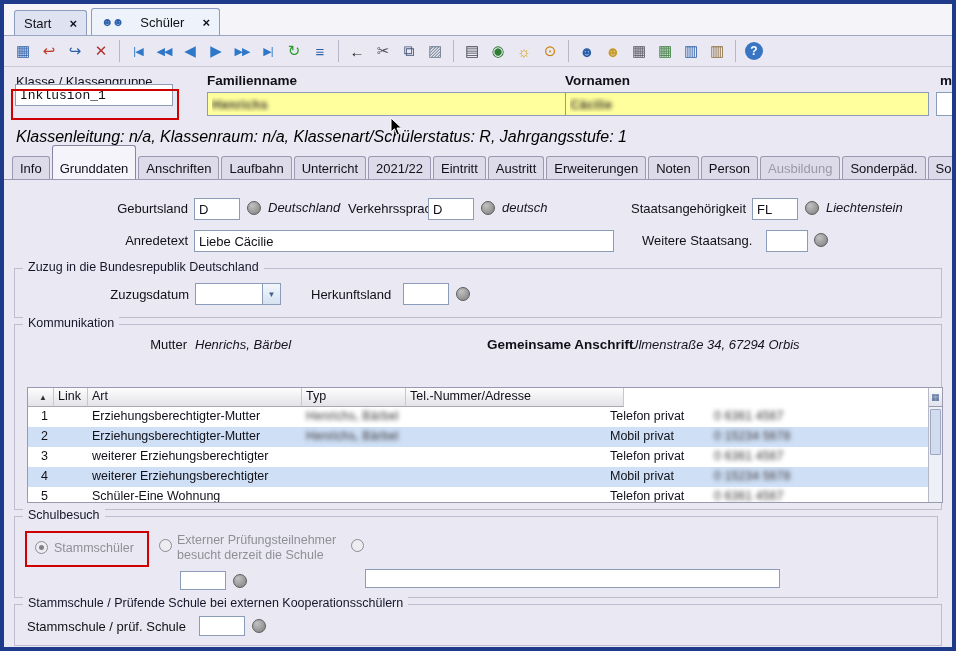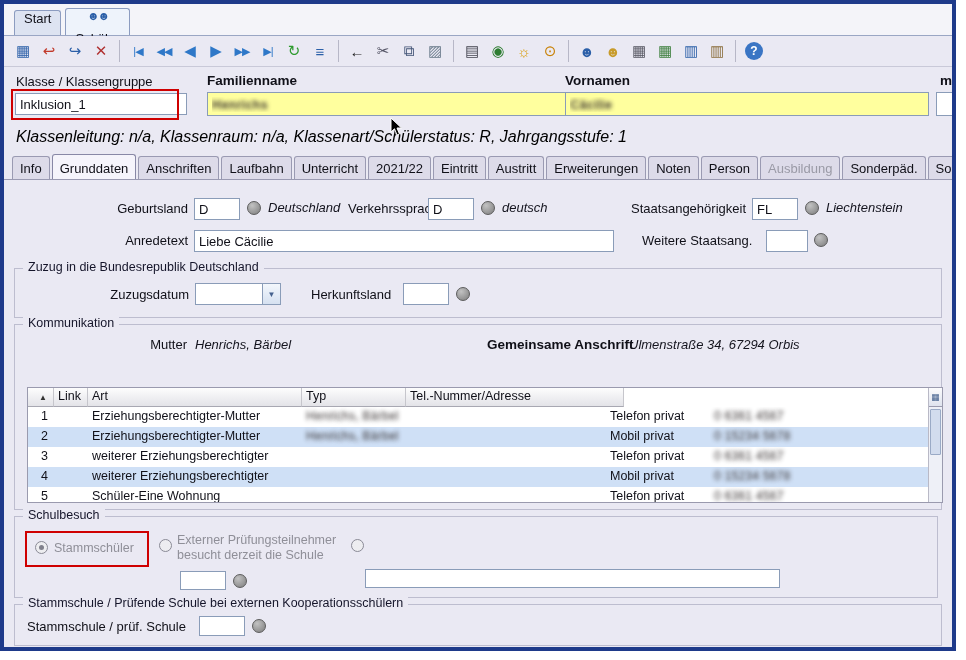--- a/index.html
+++ b/index.html
@@ -3,21 +3,21 @@
 <meta charset="utf-8">
 <style>
   *{margin:0;padding:0;box-sizing:border-box;}
   html,body{width:966px;height:660px;overflow:hidden;}
   body{font-family:"Liberation Sans",sans-serif;background:#ffffff;color:#101018;}
   #page{position:relative;width:966px;height:660px;background:#ffffff;}
   #window{position:absolute;left:0;top:0;width:956px;height:651px;border:4px solid #1e3a8a;background:#eae9f3;overflow:hidden;}
 
   
   .doctabs{position:absolute;left:0;top:0;width:100%;height:32px;background:#f4f4f9;border-bottom:1px solid #9aa6c4;display:flex;align-items:flex-end;padding-left:10px;}
-  .doctab{height:25px;display:flex;align-items:center;gap:8px;padding:0 9px;border:1px solid #8c9cc0;border-bottom:none;border-radius:3px 3px 0 0;background:#dde3f1;margin-right:4px;font-size:13px;cursor:default;flex-direction:column;}
+  .doctab{height:25px;display:flex;align-items:center;gap:18px;padding:0 9px;border:1px solid #8c9cc0;border-bottom:none;border-radius:3px 3px 0 0;background:#dde3f1;margin-right:4px;font-size:13px;cursor:default;}
   .doctab.active{background:#eef3fb;height:27px;}
   .dt-close{font-weight:bold;font-size:13px;}
   .dt-icon{color:#2b5fa8;font-size:12px;letter-spacing:-2px;}
 
   
   .toolbar{position:absolute;left:0;top:32px;width:100%;height:31px;border-bottom:1px solid #c9c9d8;display:flex;align-items:center;padding:0 6px;background:#eae9f3;}
   .tb-btn{width:24px;height:23px;display:inline-flex;align-items:center;justify-content:center;font-size:15px;border:1px solid transparent;border-radius:2px;margin:0 1px;cursor:default;}
   .tb-btn.small{font-size:11px;letter-spacing:-1px;}
   .tb-btn.round{width:18px;height:18px;border-radius:50%;font-weight:bold;font-size:12px;margin:0 4px;color:#fff;}
   .tb-sep{width:1px;height:22px;background:#b7b7c7;margin:0 5px;display:inline-block;flex:0 0 1px;}
@@ -30,21 +30,21 @@
   .inp.yellow{background:#ffff9e;font-weight:bold;}
   .redacted{color:transparent !important;text-shadow:0 0 4px rgba(45,38,38,0.92);}
   .red-box{position:absolute;border:2px solid #cf0000;background:transparent;pointer-events:none;z-index:5;}
   .info-line{position:absolute;font-size:16px;font-style:italic;color:#000;}
   .hint{position:absolute;font-size:13px;font-style:italic;color:#14141e;white-space:nowrap;}
   .circle{position:absolute;width:14px;height:14px;border-radius:50%;background:radial-gradient(circle at 35% 30%, #c2c2c2, #7d7d7d);border:1px solid #5c5c5c;cursor:default;}
 
   
   .navtabs{position:absolute;left:0;top:148px;width:100%;height:28px;padding-left:8px;border-bottom:1px solid #9a9ab2;display:flex;align-items:flex-end;}
   .navtab{border:1px solid #9a9ab2;border-bottom:none;border-radius:3px 3px 0 0;padding:4px 7px 3px;font-size:13px;background:#dddbe9;margin-right:2px;white-space:nowrap;cursor:default;}
-  .navtab.active{background:#f5f4fb;padding-top:6px;border-color:#8888a6;margin-top:6px;}
+  .navtab.active{background:#f5f4fb;padding-top:15px;border-color:#8888a6;margin-top:6px;}
   .navtab.disabled{color:#9a9aa6;}
 
   .pane{position:absolute;left:0;top:176px;width:948px;height:467px;background:#eae9f3;}
 
   .groupbox{position:absolute;border:1px solid #bdbdcf;border-radius:0;}
   .gb-title{position:absolute;top:-9px;left:8px;background:#eae9f3;padding:0 5px;font-size:12.5px;color:#15152a;white-space:nowrap;}
 
   .combo{position:absolute;display:flex;height:22px;}
   .combo .c-inp{width:68px;height:22px;border:1px solid #8a9cb8;background:#fff;}
   .combo .c-btn{width:18px;height:22px;border:1px solid #8a9cb8;border-left:none;background:linear-gradient(#f3f7fc,#d6e1f1);display:flex;align-items:center;justify-content:center;font-size:8px;color:#44618e;}
@@ -124,21 +124,21 @@
         <span class="tb-btn" style="color: rgb(85, 85, 96);">▦</span>
         <span class="tb-btn" style="color: rgb(58, 125, 58);">▦</span>
         <span class="tb-btn" style="color: rgb(43, 95, 168);">▥</span>
         <span class="tb-btn" style="color: rgb(138, 109, 59);">▥</span>
         <span class="tb-sep"></span>
         <span class="tb-btn round" style="color: rgb(255, 255, 255); background: rgb(58, 117, 196);">?</span>
       </div>
 
     <span class="lbl" style="left:12px;top:70px;">Klasse / Klassengruppe</span>
     <div class="red-box" style="left:7px;top:85px;width:168px;height:31px;"></div>
-    <input class="inp" style="left: 11px; top: 89px; width: 172px;" value="Inklusion_1">
+    <input class="inp" style="left: 11px; top: 80px; width: 158px; font-family: Liberation Mono, monospace;" value="Inklusion_1">
 
     <span class="lbl bold" style="left:203px;top:69px;">Familienname</span>
     <input class="inp yellow redacted" style="left: 203px; top: 88px; width: 408px; height: 24px;" value="Henrichs">
 
     <span class="lbl bold" style="left:561px;top:69px;">Vornamen</span>
     <input class="inp yellow redacted" style="left: 561px; top: 88px; width: 364px; height: 24px;" value="Cäcilie">
 
     <span class="lbl bold" style="left:936px;top:69px;">m</span>
     <input class="inp" style="left: 932px; top: 88px; width: 40px; height: 24px;">
 

